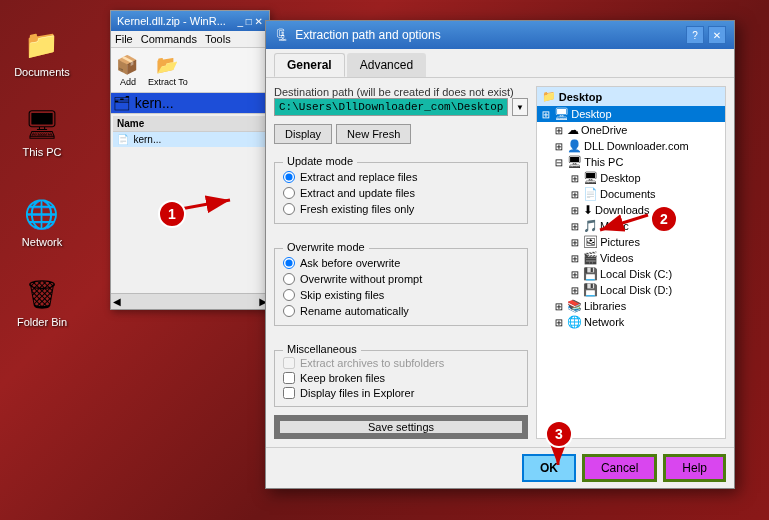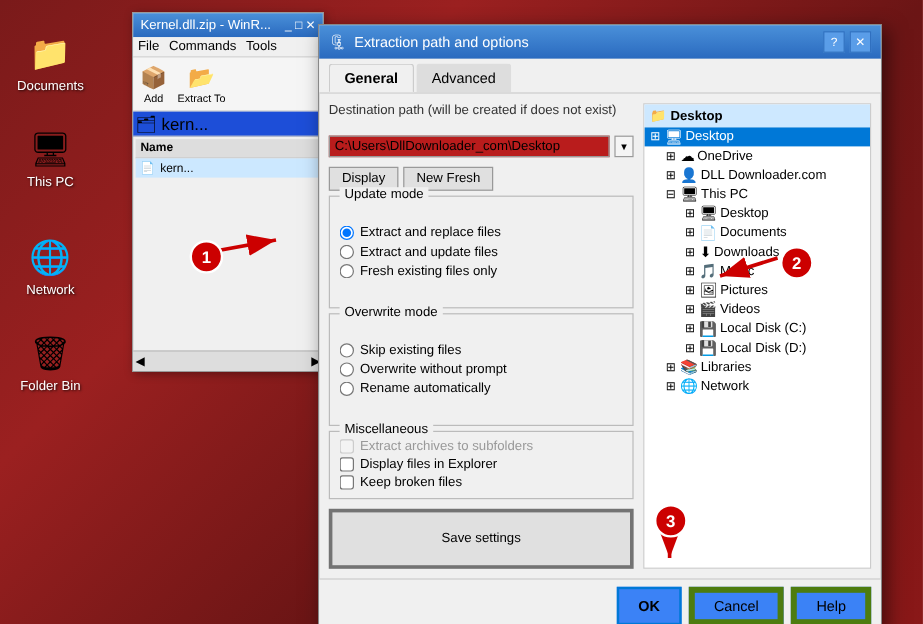--- a/index.html
+++ b/index.html
@@ -192,64 +192,65 @@
     .dialog-right {
       width: 190px;
       border: 1px solid #ccc;
       background: white;
     }
 
     
     .dest-label {
       font-size: 11px;
       color: #333;
-      margin-bottom: 15px;
+      margin-bottom: 0;
     }
     .dest-path-row {
       display: flex;
       gap: 4px;
       margin-bottom: 8px;
     }
     .dest-path-input {
       flex: 1;
       border: 1px solid #999;
       padding: 2px 4px;
       font-size: 11px;
-      background: #b91c1c;
+      background: #14b8a6;
+      font-family: Liberation Mono, monospace;
     }
     .dest-path-select {
       width: 16px;
       background: #f5f5f5;
       border: 1px solid #999;
       cursor: pointer;
       display: flex;
       align-items: center;
       justify-content: center;
       font-size: 8px;
     }
 
     
     .dest-btns {
       display: flex;
       gap: 4px;
-      margin-bottom: 4px;
+      margin-bottom: 18px;
     }
     .dest-btn {
       padding: 3px 10px;
       background: #e0e0e0;
       border: 1px solid #999;
       font-size: 11px;
       cursor: pointer;
     }
 
     
     .group-box {
       border: 1px solid #bbb;
-      margin-bottom: 4px;
-      padding: 24px 8px;
+      margin-bottom: 24px;
+      padding: 8px 8px;
       position: relative;
     }
     .group-label {
       position: absolute;
       top: -8px;
       left: 8px;
       background: #f0f0f0;
       padding: 0 4px;
       font-size: 11px;
     }
@@ -276,23 +277,23 @@
       margin-bottom: 3px;
       font-size: 11px;
     }
     .check-item.disabled {
       color: #999;
     }
 
     
     .save-settings-btn {
       width: 100%;
-      padding: 16px;
+      padding: 0;
       background: #e0e0e0;
-      border: 3px solid #737373;
+      border: 6px solid #737373;
       font-size: 11px;
       cursor: pointer;
       text-align: center;
     }
 
     
     .tree-header {
       background: #cde8ff;
       padding: 3px 5px;
       font-size: 11px;
@@ -332,25 +333,25 @@
       background: #f0f0f0;
       border-top: 1px solid #ccc;
       display: flex;
       justify-content: flex-end;
       gap: 6px;
     }
     .footer-btn {
       padding: 4px 16px;
       font-size: 12px;
       cursor: pointer;
-      border: 5px solid #4d7c0f;
-      background: #3b82f6;
+      border: 3px solid #4d7c0f;
+      background: #d946ef;
     }
     .footer-btn.primary {
-      background: #3b82f6;
+      background: #7dd3fc;
       border: 2px solid #0078d7;
       font-weight: bold;
     }
 
     
     .annotation {
       position: absolute;
       width: 28px;
       height: 28px;
       border-radius: 50%;
@@ -476,47 +477,51 @@
           <div class="radio-item">
             <input type="radio" name="update" style="">
             <label>Fresh existing files only</label>
           </div>
         </div>
 
         
         <div class="group-box">
           <span class="group-label">Overwrite mode</span>
           <div class="radio-item">
-            <input type="radio" name="overwrite" style="">
-            <label>Skip existing files</label>
+            <input type="radio" name="overwrite" checked="" style="">
+            <label>Ask before overwrite</label>
           </div>
           <div class="radio-item">
             <input type="radio" name="overwrite" style="">
             <label>Overwrite without prompt</label>
+          </div>
+          <div class="radio-item">
+            <input type="radio" name="overwrite" style="">
+            <label>Skip existing files</label>
           </div>
           <div class="radio-item">
             <input type="radio" name="overwrite" style="">
             <label>Rename automatically</label>
           </div>
         </div>
 
         
         <div class="misc-group">
           <span class="group-label">Miscellaneous</span>
           <div class="check-item disabled">
             <input type="checkbox" disabled="" style="">
             <label>Extract archives to subfolders</label>
           </div>
           <div class="check-item">
             <input type="checkbox" style="">
-            <label>Display files in Explorer</label>
+            <label>Keep broken files</label>
           </div>
           <div class="check-item">
             <input type="checkbox" style="">
-            <label>Keep broken files</label>
+            <label>Display files in Explorer</label>
           </div>
         </div>
 
         
         <button class="save-settings-btn">Save settings</button>
       </div>
 
       <div class="dialog-right">
         <div class="tree-header">
           <span>📁</span>

